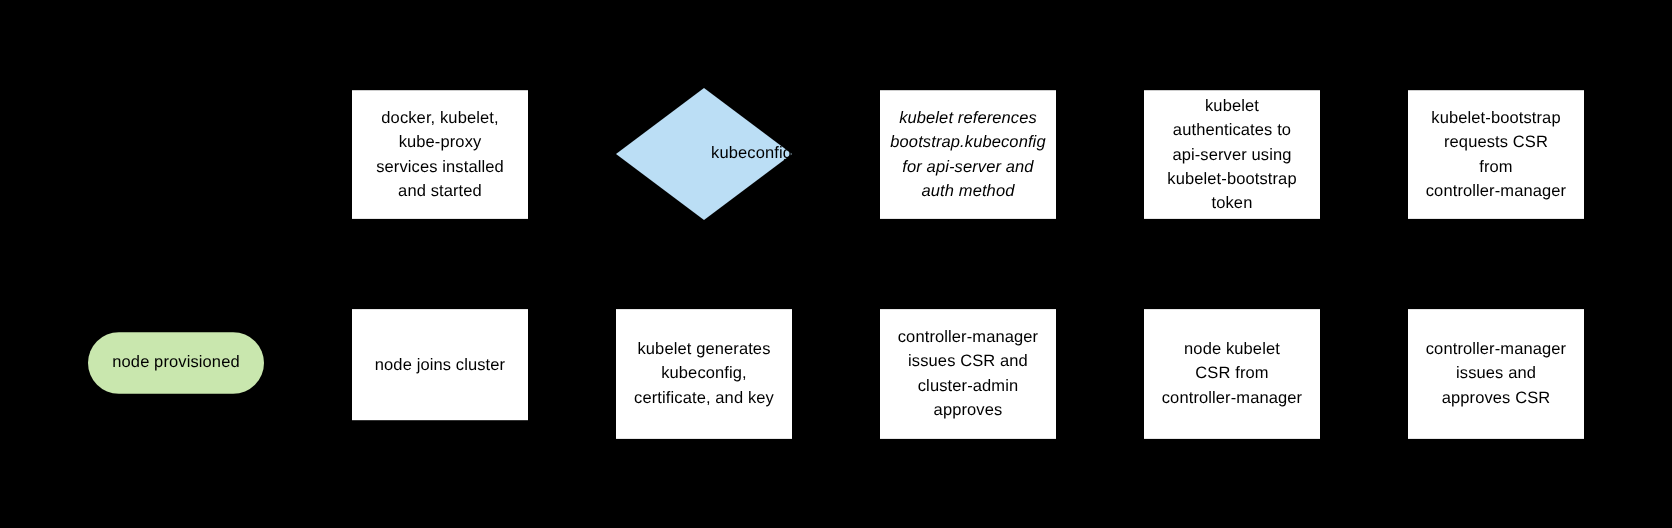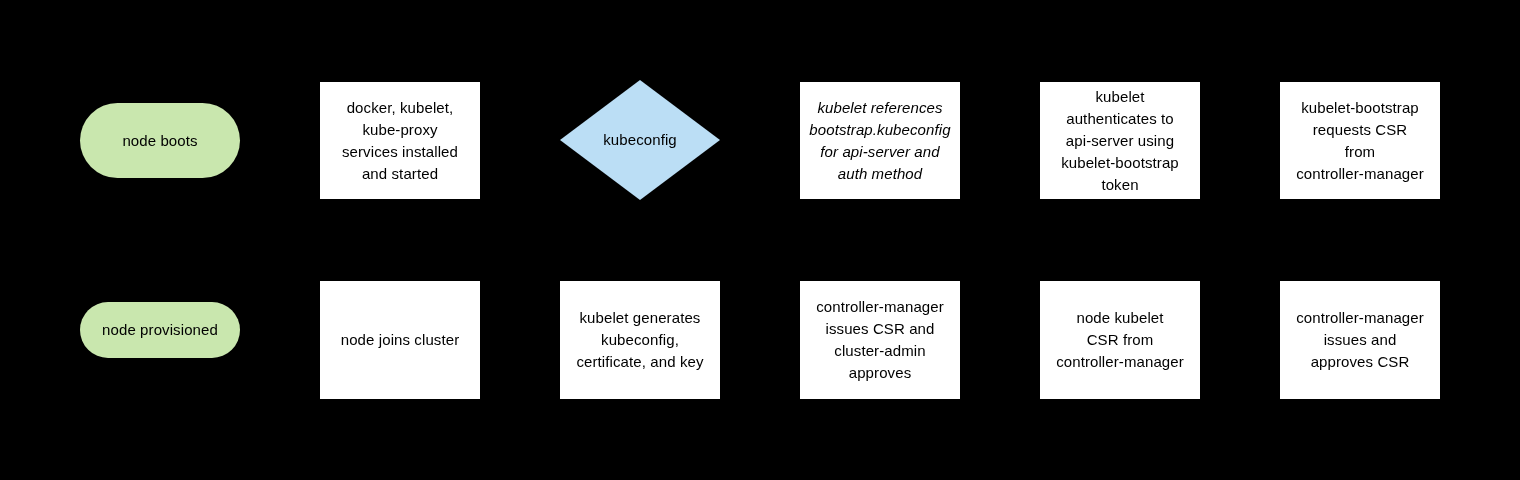--- a/index.html
+++ b/index.html
@@ -53,43 +53,41 @@
   .shape-decision .diamond-fill {
     position: absolute;
     inset: 0;
     background: #bbdef5;
     -webkit-clip-path: polygon(50% 0%, 100% 50%, 50% 100%, 0% 50%);
     clip-path: polygon(50% 0%, 100% 50%, 50% 100%, 0% 50%);
   }
   .shape-decision .label {
     position: relative;
     z-index: 2;
+    text-align: right;
   }
 
   
   .overflow-x .label {
     width: 182px;
     margin-left: -11px;
     margin-right: -11px;
     font-style: italic;
   }
   .overflow-tight .label {
     width: 172px;
     margin-left: -6px;
     margin-right: -6px;
   }
 </style>
 </head>
 <body>
 
 <div id="canvas">
 
-  <div class="node shape-terminator overflow-tight" style="left:80px; top:103px; width:160px; height:75px;">
-    <span class="label">node boots</span>
-  </div>
 
   <div class="node shape-process" style="left:320px; top:82px; width:160px; height:117px;align-items:center;">
     <span class="label">docker, kubelet,
 kube-proxy
 services installed
 and started</span>
   </div>
 
   <div class="node shape-decision" style="left:560px; top:80px; width:160px; height:120px;">
     <span class="diamond-fill"></span>
@@ -115,21 +113,21 @@
     <span class="label">kubelet-bootstrap
 requests CSR
 from
 controller-manager</span>
   </div>
 
   <div class="node shape-terminator overflow-tight" style="left:80px; top:302px; width:160px; height:56px;">
     <span class="label">node provisioned</span>
   </div>
 
-  <div class="node shape-process" style="left:320px; top:281px; width:160px; height:118px;align-items:center;">
+  <div class="node shape-process" style="left:320px; top:281px; width:160px; height:101px;align-items:center;">
     <span class="label">node joins cluster</span>
   </div>
 
   <div class="node shape-process overflow-tight" style="left:560px; top:281px; width:160px; height:118px;">
     <span class="label">kubelet generates
 kubeconfig,
 certificate, and key</span>
   </div>
 
   <div class="node shape-process" style="left:800px; top:281px; width:160px; height:118px;">

